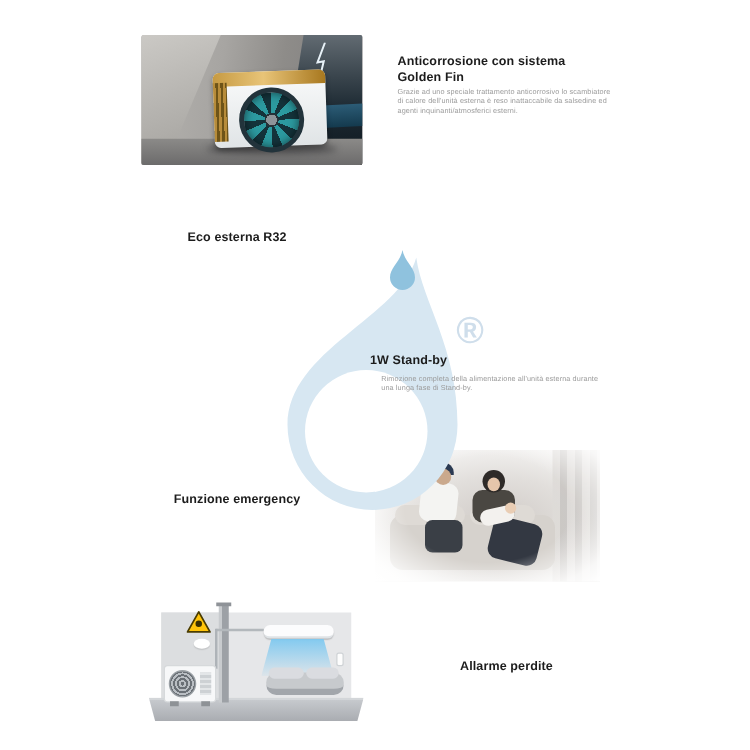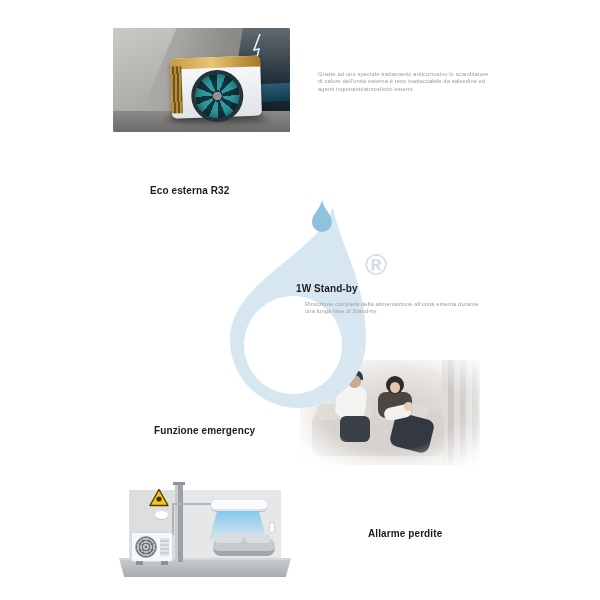--- a/index.html
+++ b/index.html
@@ -221,28 +221,29 @@
       <polyline points="9,0 3,16 8,15 2,40" fill="none" stroke="#e8f2f8" stroke-width="1.6"></polyline>
     </svg>
     <div class="ground"></div>
     <div class="shadow"></div>
     <div class="unit1">
       <div class="gold"></div>
       <div class="fins"></div>
       <div class="fan1"></div>
     </div>
   </div>
+  <div class="heading" style="left:318px; top:43px; width:172px;">Anticorrosione con sistema Golden Fin</div>
   <div class="bodytext" style="left:318px; top:71px; width:172px;">Grazie ad uno speciale trattamento anticorrosivo lo scambiatore di calore dell'unità esterna è reso inattaccabile da salsedine ed agenti inquinanti/atmosferici esterni.</div>
 
   <div class="heading" style="left:150px; top:184px;">Eco esterna R32</div>
 
   <div class="heading" style="left:296px; top:282px;">1W Stand-by</div>
   <div class="bodytext" style="left:305px; top:301px; width:178px;">Rimozione completa della alimentazione all'unità esterna durante una lunga fase di Stand-by.</div>
 
-  <div class="heading" style="left:154px; top:393px;margin-top:31px;">Funzione emergency</div>
+  <div class="heading" style="left:139px; top:393px;">Funzione emergency</div>
   <div class="abs img4">
     <div class="photo">
       <div class="curtain"></div>
       <div class="couch"></div>
       <div class="cushion"></div>
       <div class="cushion c2"></div>
       <div class="dad-torso"></div>
       <div class="dad-cap"></div>
       <div class="dad-head"></div>
       <div class="dad-legs"></div>

